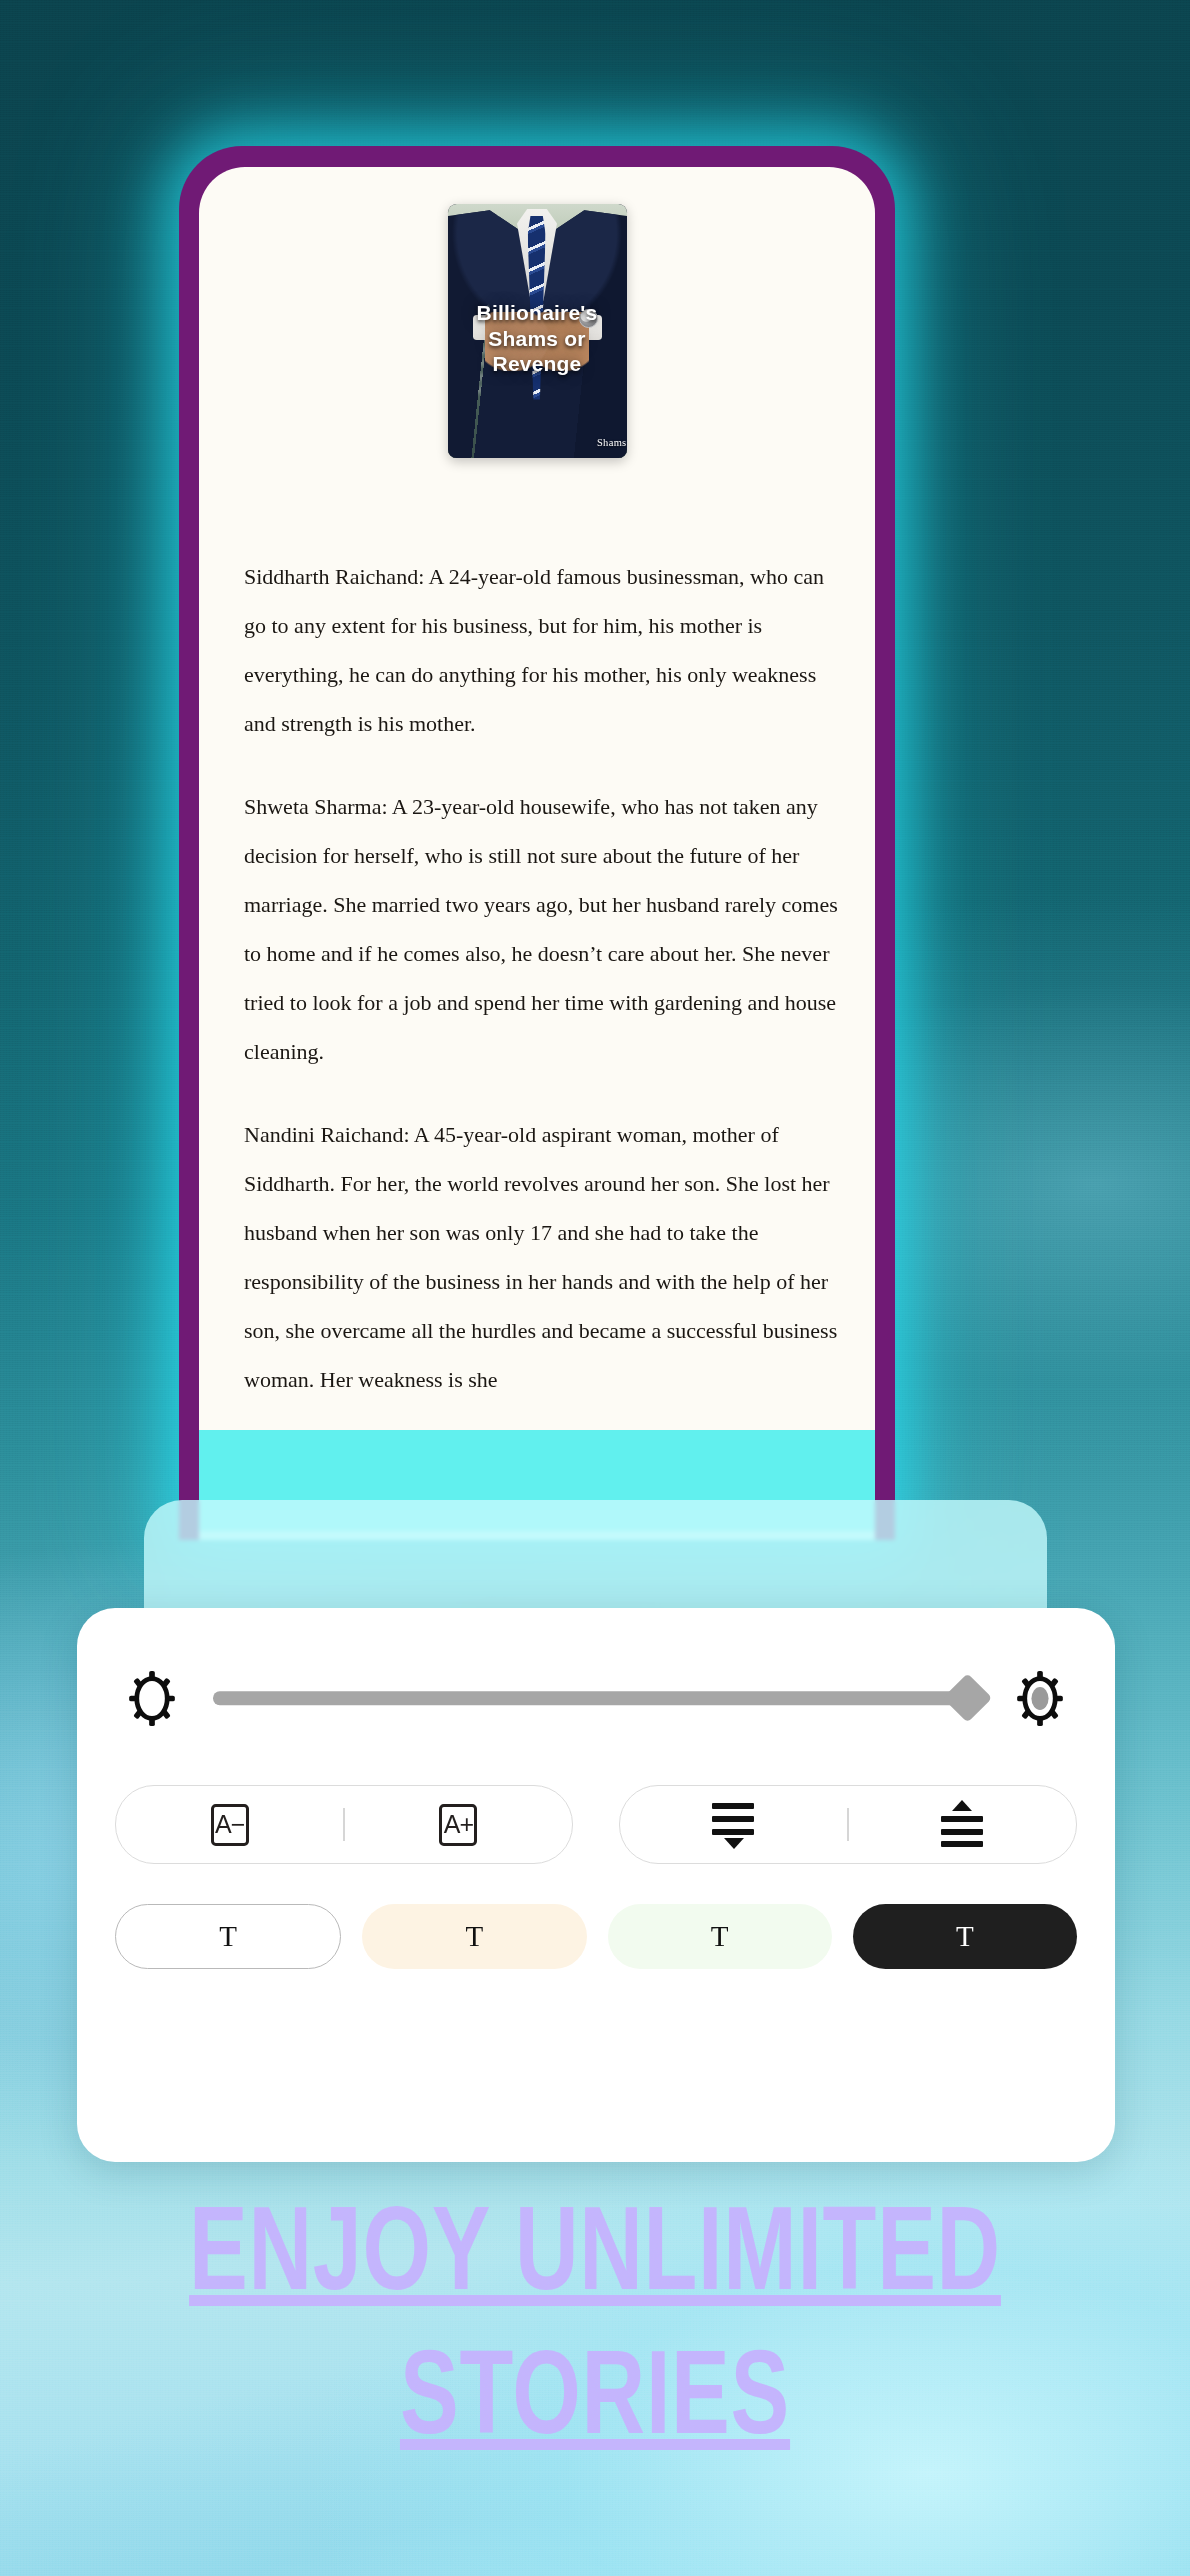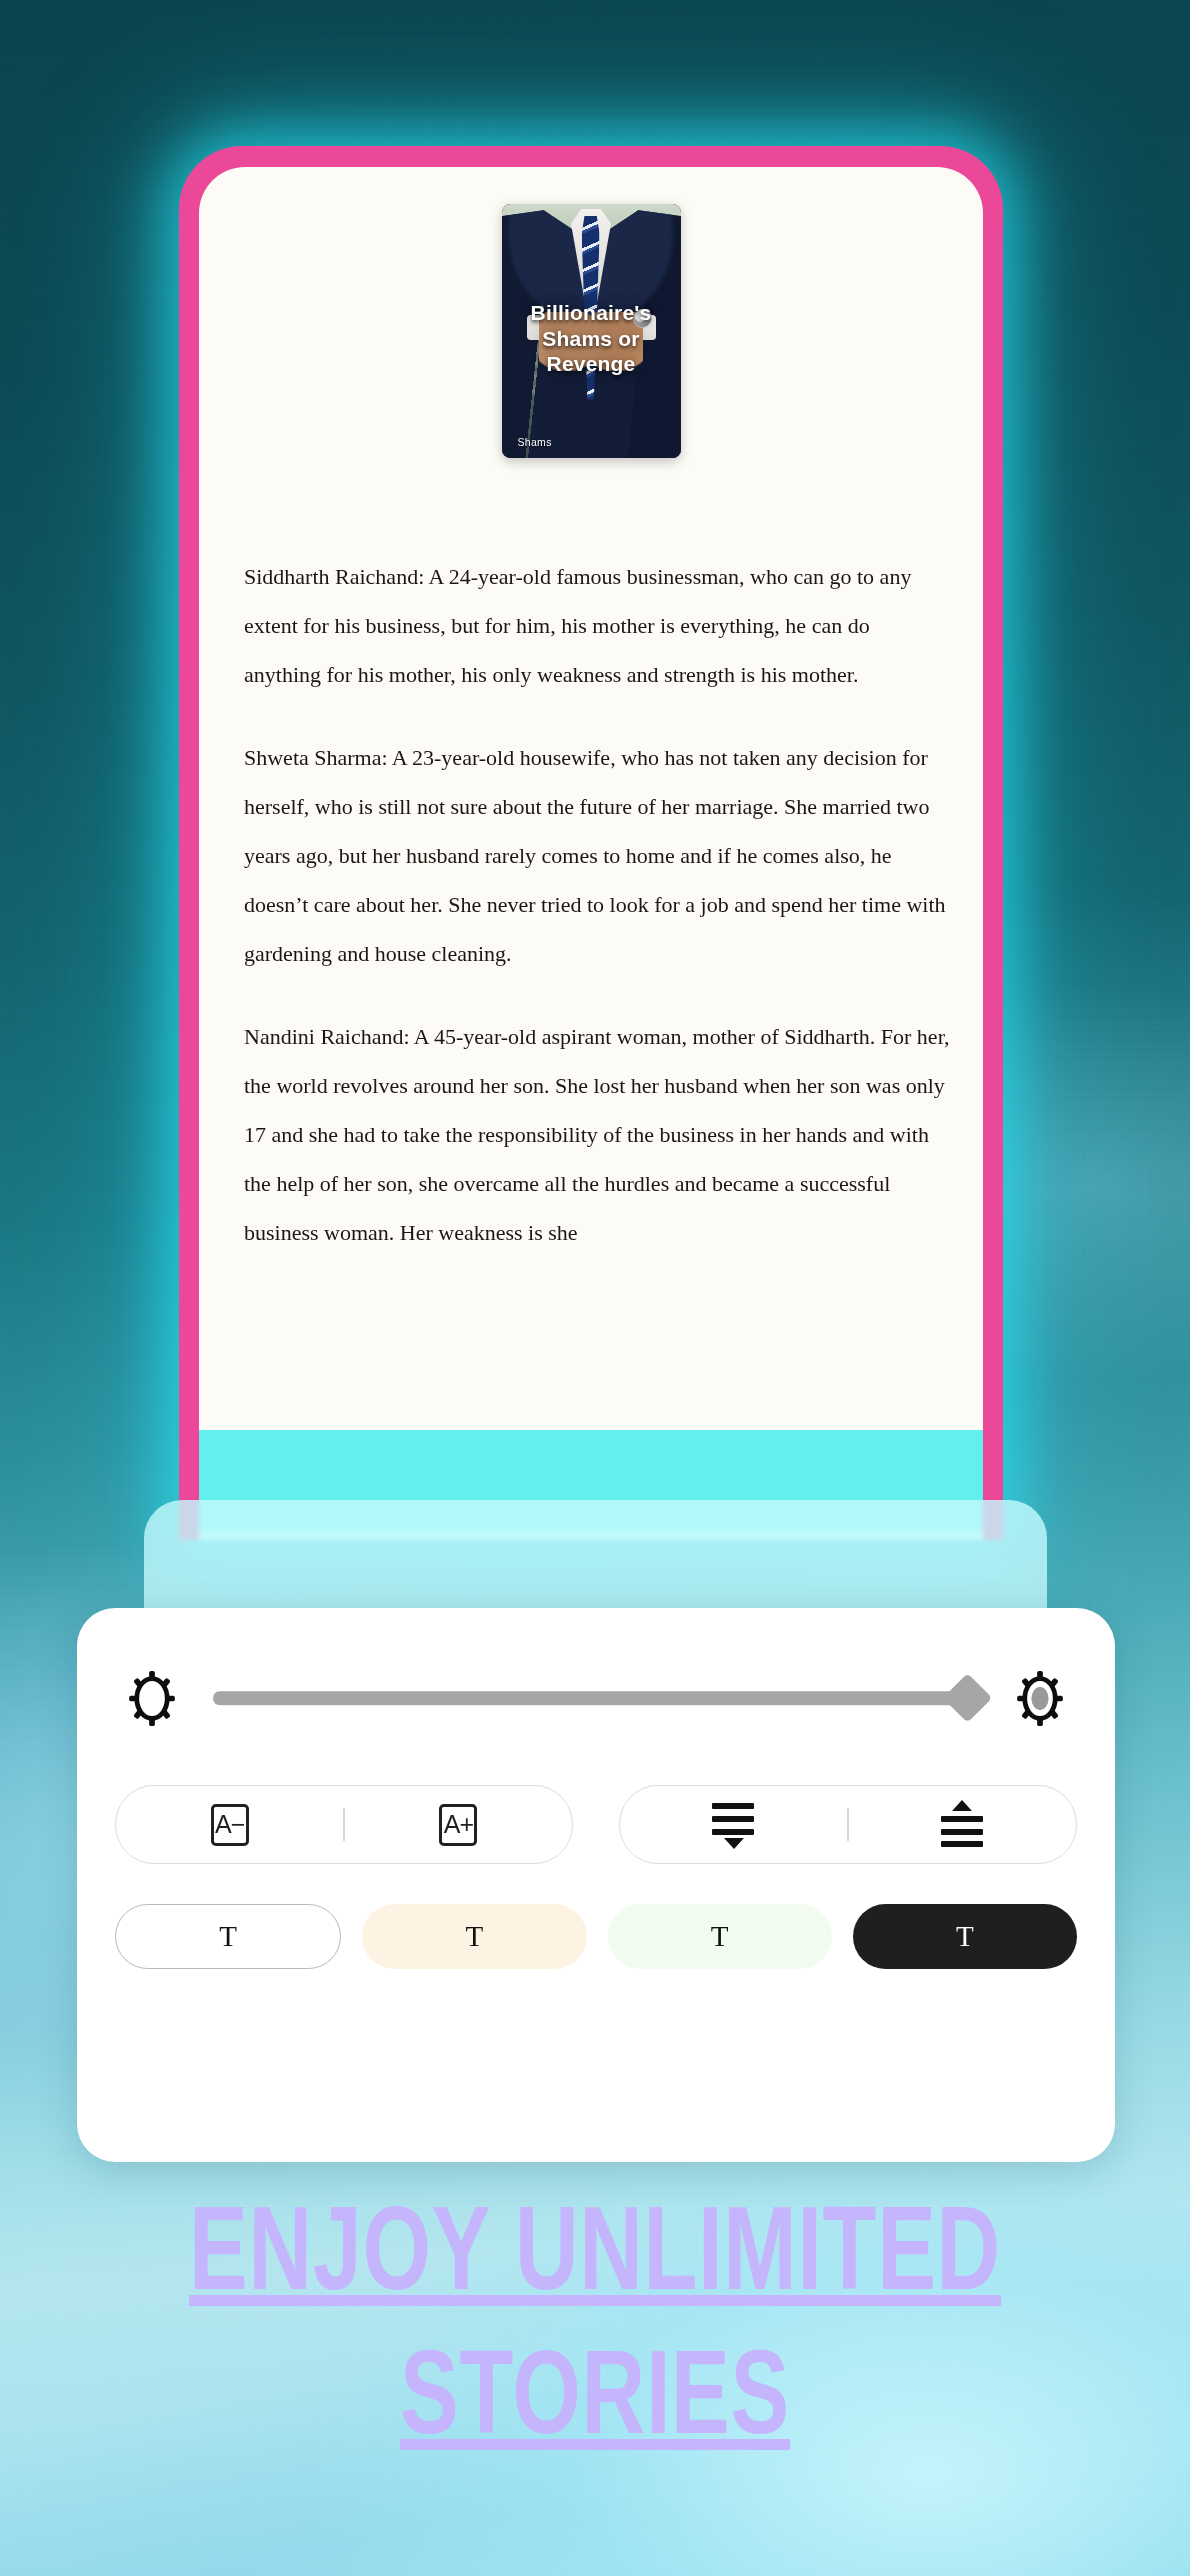--- a/index.html
+++ b/index.html
@@ -39,22 +39,22 @@
       repeating-linear-gradient(0deg, rgba(255,255,255,.6) 0 1px, rgba(0,0,0,0) 1px 1.9px),
       repeating-linear-gradient(90deg, rgba(0,0,0,.5) 0 1px, rgba(255,255,255,0) 1px 2.9px);
     mix-blend-mode:overlay;
     pointer-events:none;
   }
 
   
   #phone {
     position:absolute;
     left:179px; top:146px;
-    width:824px; height:1394px;
-    background:#ec4899;
+    width:716px; height:1394px;
+    background:#701a75;
     border-radius:63px 63px 0 0;
     box-shadow:0 0 59px 13.4px rgba(40,238,255,.62), 0 0 134px 35px rgba(40,238,255,.28);
   }
   #screen {
     position:absolute;
     left:20px; top:21px; right:20px; bottom:0;
     background:#fdfbf5;
     border-radius:46px 46px 0 0;
     overflow:hidden;
   }
@@ -132,24 +132,25 @@
     text-align:center;
     color:#fff;
     font-weight:bold;
     font-size:21px;
     line-height:1.22;
     letter-spacing:0.2px;
     text-shadow:0 1.9px 3.8px rgba(0,0,0,.65), 0 0 13.4px rgba(0,0,0,.55);
     padding:0 3.8px;
   }
   .cov-author {
-    position:absolute; left:16px; right:0; bottom:10.5px;
-    text-align:left; color:#fff;
+    position:absolute; left:0; right:0; bottom:10.5px;
+    text-align:right; color:#fff;
     font-size:10.5px; letter-spacing:0.3px;
     text-shadow:0 1px 2.9px rgba(0,0,0,.7);
+    font-family:Liberation Serif, serif;
   }
 
   
   #chapter-title {
     position:absolute; left:0; right:0; top:330px;
     text-align:center;
     font-family:"Liberation Serif", serif;
     font-weight:bold;
     font-size:35px;
     color:#16130f;

